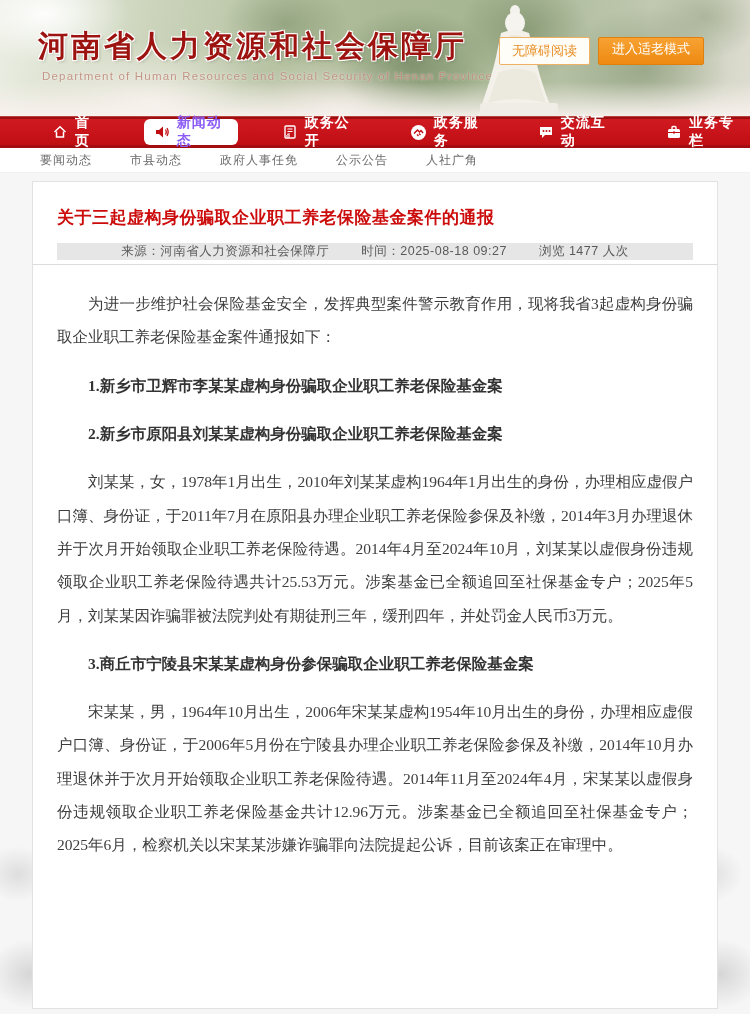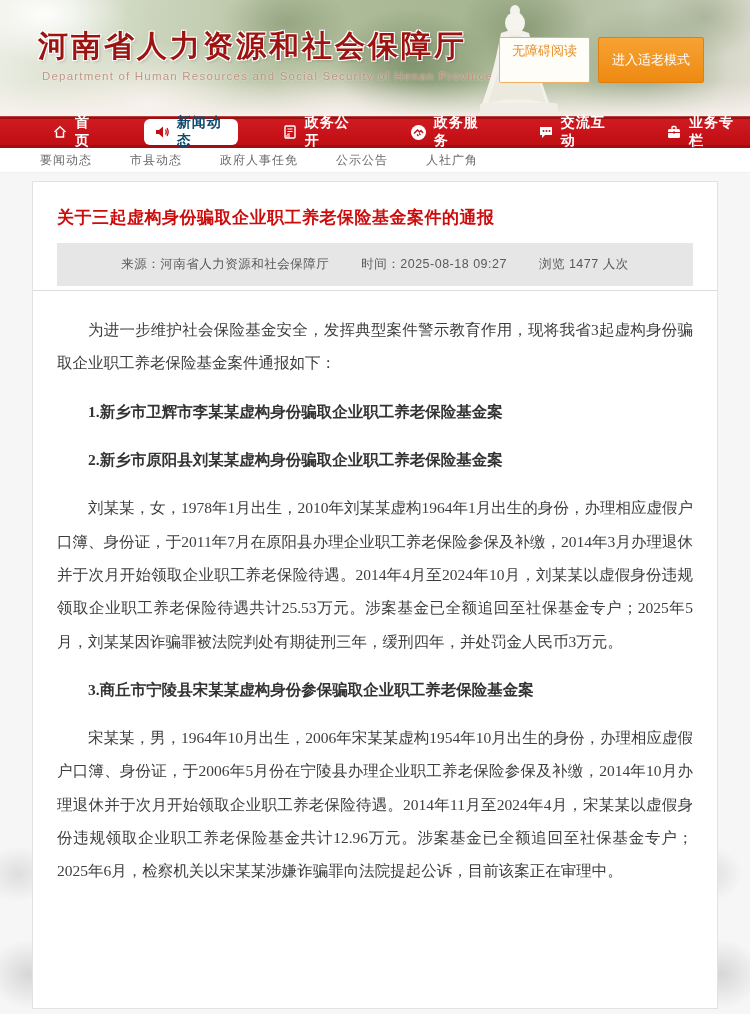--- a/index.html
+++ b/index.html
@@ -51,38 +51,38 @@
     font-size:11.5px; letter-spacing:1.2px;
     color:#c08d7e; opacity:.9;
     text-shadow:0 0 2px rgba(255,255,255,.8);
   }
   .banner-buttons { position:absolute; top:37px; right:46px; display:flex; gap:8px; z-index:3; }
   .btn-accessibility {
     display:inline-block; padding:4px 12px; font-size:13px; cursor:pointer;
     background:#fffdf8; color:#e78b1e; border:1px solid #efb264; border-radius:2px;
   }
   .btn-elder {
-    display:inline-block; padding:13px 13px; font-size:13px; cursor:pointer;
+    display:inline-block; padding:2px 13px; font-size:13px; cursor:pointer;
     background:linear-gradient(#f7a233,#ee8a12); color:#fff; border:1px solid #e07f0d; border-radius:2px;text-align:center;
   }
   .statue { position:absolute; left:468px; top:3px; z-index:2; }
 
   
   .topnav {
     position:relative; height:31px; z-index:4;
     background:linear-gradient(#cf1a20,#c00e13);
     border-top:2px solid #9e0e10; border-bottom:3px solid #a30d11;
     display:flex; align-items:center; padding-left:42px; gap:34px;
   }
   .nav-item {
     display:flex; align-items:center; gap:7px; cursor:pointer; text-decoration:none;
     color:#fff; font-size:14px; font-weight:bold; letter-spacing:1px;
     height:26px; padding:0 10px; border-radius:6px;
   }
-  .nav-item.active { background:#fff; color:#0c4a6e; }
+  .nav-item.active { background:#fff; color:#8b5cf6; }
   .nav-icon { display:inline-flex; width:17px; height:17px; align-items:center; justify-content:center; }
   .nav-icon svg { display:block; }
 
   
   .subnav {
     height:25px; background:#fff; display:flex; align-items:center;
     padding-left:40px; gap:38px; border-bottom:1px solid #f0f0f0;
   }
   .subnav a { font-size:12px; color:#6b6b6b; text-decoration:none; cursor:pointer; letter-spacing:1px; }
 
@@ -93,21 +93,21 @@
     background:#fff; border:1px solid #e2e2e2;
     min-height:828px;
     padding:16px 24px 40px 24px;
   }
   .article-title {
     text-align:left; color:#cc0b0b; font-size:17px; font-weight:bold;
     letter-spacing:.5px; margin:8px 0 14px 0;
   }
   .meta-bar {
     background:#e6e6e6; color:#5a5a5a; font-size:12.5px;
-    text-align:center; padding:13px 0; letter-spacing:.5px;
+    text-align:center; padding:0 0; letter-spacing:.5px;
   }
   .meta-bar .meta-group { margin:0 14px; white-space:nowrap; }
   .article-actions { text-align:center; margin:12px 0 10px 0; }
   .article-actions a { font-size:12.5px; color:#555; text-decoration:none; cursor:pointer; margin:0 5px; }
   .divider { border:none; border-top:1px solid #dcdcdc; margin:4px -24px 0 -24px; }
 
   article { margin-top:22px; font-family:"Liberation Serif","DejaVu Serif",serif; }
   article p {
     font-size:15.5px; color:#3d3d3d; line-height:2.15;
     text-indent:2em; text-align:justify; margin:15px 0;

